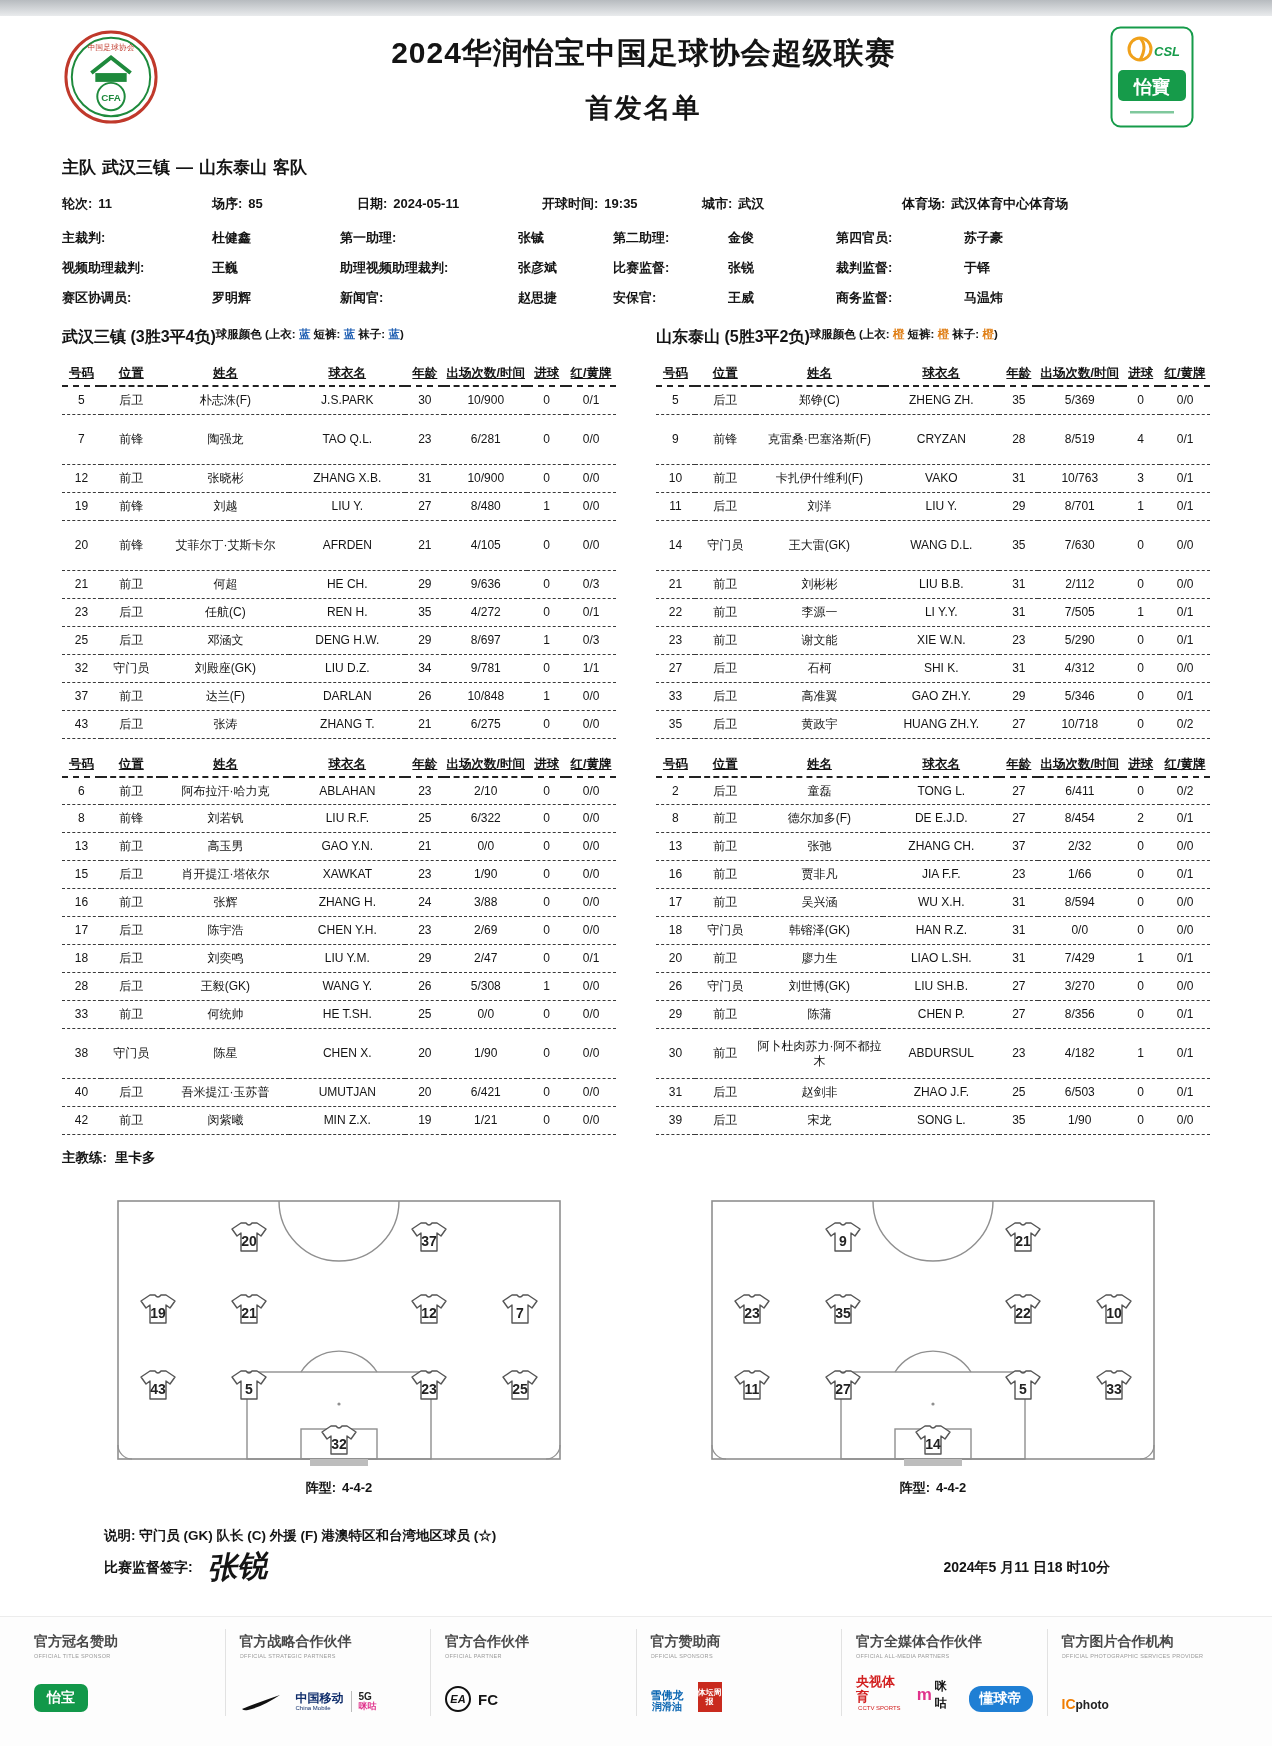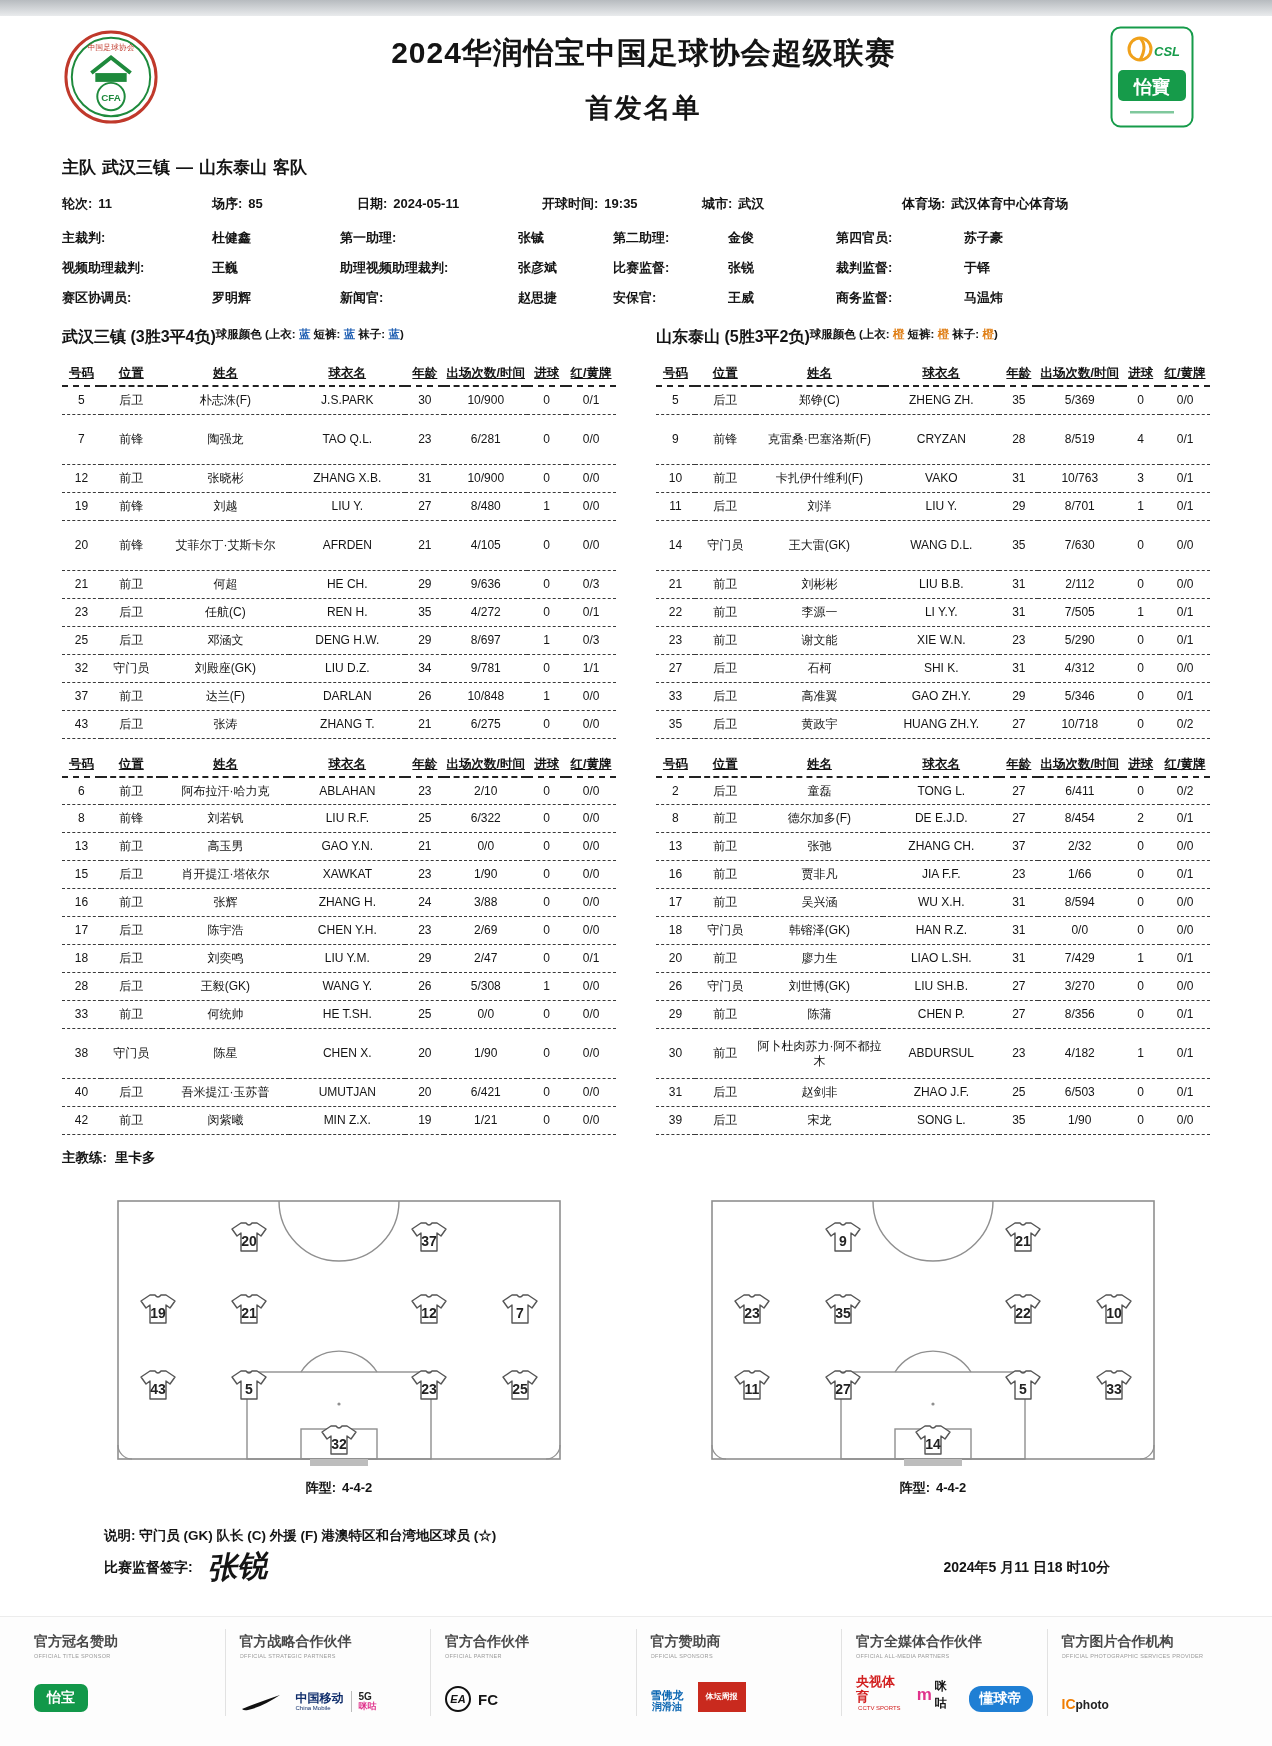--- a/index.html
+++ b/index.html
@@ -62,21 +62,21 @@
   .cm-sub { font-size:6px; color:#0f2d6b; }
   .cm-right { border-left:1px solid #bbb; padding-left:7px; display:flex; flex-direction:column; line-height:1.1; }
   .fiveg { font-weight:800; color:#222; font-size:10px; }
   .migu-mini { color:#e0338c; font-weight:700; font-size:9px; }
   .ea { display:flex; align-items:center; gap:7px; }
   .ea-badge { width:26px; height:26px; border:2px solid #111; border-radius:50%; display:flex; align-items:center; justify-content:center; font-weight:800; font-size:11px; font-style:italic; }
   .ea-fc { font-size:15px; font-weight:800; }
   .chevron { display:flex; flex-direction:column; align-items:center; line-height:1.1; }
   .chev1 { color:#0b66b2; font-weight:800; font-size:11px; }
   .chev2 { color:#0b66b2; font-weight:700; font-size:10px; }
-  .titan { width:48px; height:30px; background:#c92a1e; color:#fff; display:flex; align-items:center; justify-content:center; font-size:8px; line-height:1.15; font-weight:700; text-align:center; }
+  .titan { width:24px; height:30px; background:#c92a1e; color:#fff; display:flex; align-items:center; justify-content:center; font-size:8px; line-height:1.15; font-weight:700; text-align:center; }
   .cctv { display:flex; flex-direction:column; align-items:center; line-height:1.15; }
   .cctv-main { color:#d22020; font-weight:800; font-size:13px; }
   .cctv-sub { font-size:6px; color:#d22020; }
   .migu { display:flex; align-items:center; gap:3px; }
   .migu-m { color:#e0338c; font-weight:800; font-size:17px; }
   .migu-t { font-size:12px; font-weight:700; }
   .dqd { background:#1f7fd4; color:#fff; border-radius:12px; padding:4px 11px; font-size:14px; font-weight:700; white-space:nowrap; }
   .icp { display:flex; align-items:baseline; }
   .ic { color:#f07d00; font-weight:800; font-size:14px; }
   .icp2 { font-size:12px; font-weight:700; color:#222; }

